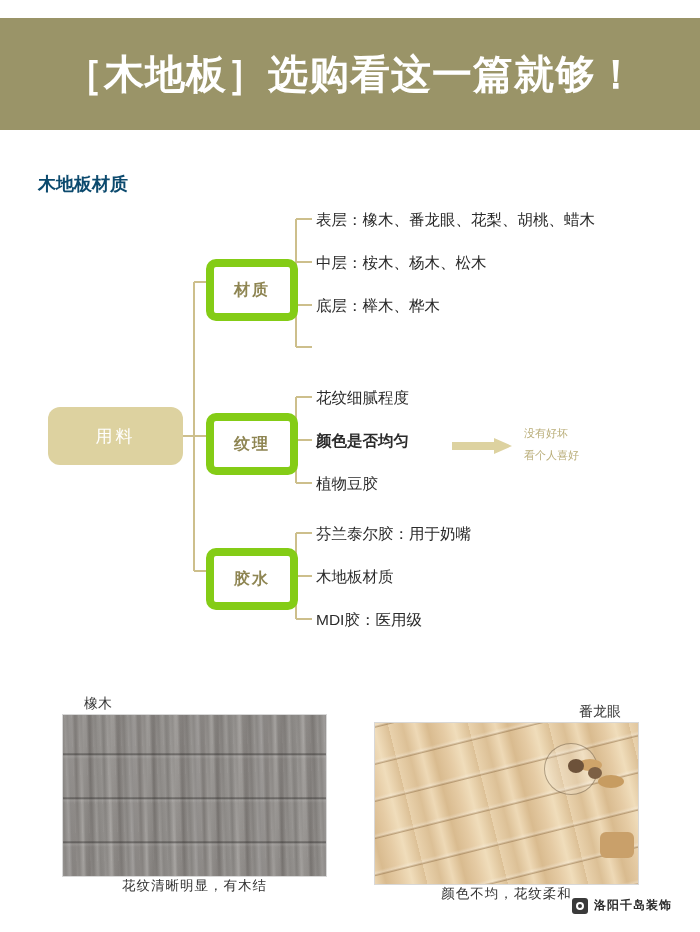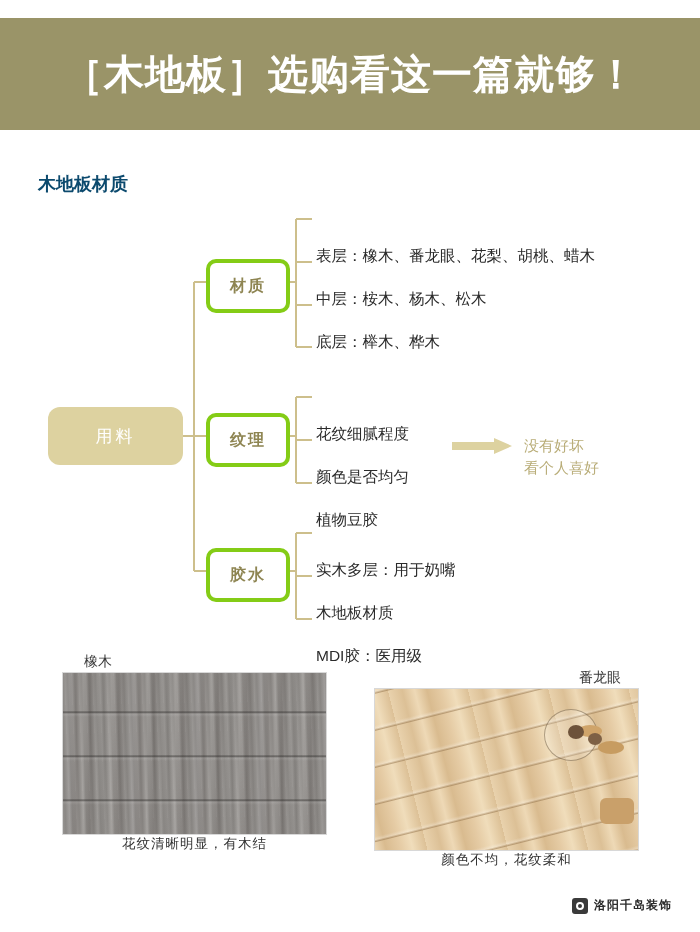--- a/index.html
+++ b/index.html
@@ -70,42 +70,41 @@
     font-size: 17px;
     font-weight: normal;
     color: #ffffff;
     letter-spacing: 3px;
   }
 
   .branch-node {
     position: absolute;
     width: 76px;
     height: 46px;
-    border: 4px solid #84cc16;
+    border: 8px solid #84cc16;
     border-radius: 10px;
     display: flex;
     align-items: center;
     justify-content: center;
     font-size: 16px;
     font-weight: bold;
     color: #8e8552;
     letter-spacing: 2px;
     background: #ffffff;
   }
   .branch-1 { left: 206px; top: 64px; }
   .branch-2 { left: 206px; top: 218px; }
   .branch-3 { left: 206px; top: 353px; }
 
   .leaf {
     position: absolute;
     font-size: 15.5px;
     color: #2b2b2b;
     white-space: nowrap;
     line-height: 1;
-    margin-top: 36px;
   }
 
   
   .connectors {
     position: absolute;
     left: 0;
     top: 0;
     width: 700px;
     height: 460px;
   }
@@ -114,46 +113,47 @@
   .note-arrow {
     position: absolute;
     left: 452px;
     top: 243px;
     width: 60px;
     height: 16px;
   }
   .note-text {
     position: absolute;
     left: 524px;
-    top: 240px;
-    font-size: 15px;
+    top: 228px;
+    font-size: 11px;
     color: #b9ad78;
     line-height: 22px;
     font-family: "DejaVu Sans", sans-serif;
     white-space: nowrap;
   }
 
   
   .photos {
     position: absolute;
     left: 0;
     top: 650px;
     width: 700px;
     height: 230px;
   }
   .photo-block { position: absolute; }
   .photo-left  { left: 62px;  top: 0; width: 265px; }
-  .photo-right { left: 374px; top: 16px; width: 265px; }
+  .photo-right { left: 374px; top: 8px; width: 265px; }
 
   .photo-label {
     font-size: 14px;
     color: #3a3a3a;
     font-family: "DejaVu Serif", serif;
     height: 22px;
     line-height: 22px;
+    margin-top: 42px;
   }
   .photo-left .photo-label  { text-align: left; padding-left: 22px; }
   .photo-right .photo-label { text-align: right; padding-right: 18px; }
 
   .photo-img {
     width: 265px;
     height: 163px;
     position: relative;
     overflow: hidden;
     border: 1px solid #d8d8d8;
@@ -333,24 +333,24 @@
   </div>
   <div class="branch-node branch-2">
     <span>纹理</span>
   </div>
 
   <div class="leaf" style="left:316px; top:17px;">表层：橡木、番龙眼、花梨、胡桃、蜡木</div>
   <div class="leaf" style="left:316px; top:60px;font-family:Liberation Serif, serif;">中层：桉木、杨木、松木</div>
   <div class="leaf" style="left:316px; top:103px;">底层：榉木、桦木</div>
 
   <div class="leaf" style="left:316px; top:195px;">花纹细腻程度</div>
-  <div class="leaf" style="left:316px; top:238px;">颜色是否均匀</div>
+  <div class="leaf" style="left:316px; top:238px;font-weight:bold;">颜色是否均匀</div>
   <div class="leaf" style="left:316px; top:281px;">植物豆胶</div>
 
-  <div class="leaf" style="left:316px; top:331px;">实木多层：用于奶嘴</div>
+  <div class="leaf" style="left:316px; top:331px;">芬兰泰尔胶：用于奶嘴</div>
   <div class="leaf" style="left:316px; top:374px;">木地板材质</div>
   <div class="leaf" style="left:316px; top:417px;">MDI胶：医用级</div>
 
   <svg class="note-arrow" viewBox="0 0 60 16" xmlns="http://www.w3.org/2000/svg">
     <path d="M0 4 H42 V0 L60 8 L42 16 V12 H0 Z" fill="#ddd2a0"></path>
   </svg>
   <div class="note-text">
     <div>没有好坏</div>
     <div>看个人喜好</div>
   </div>

